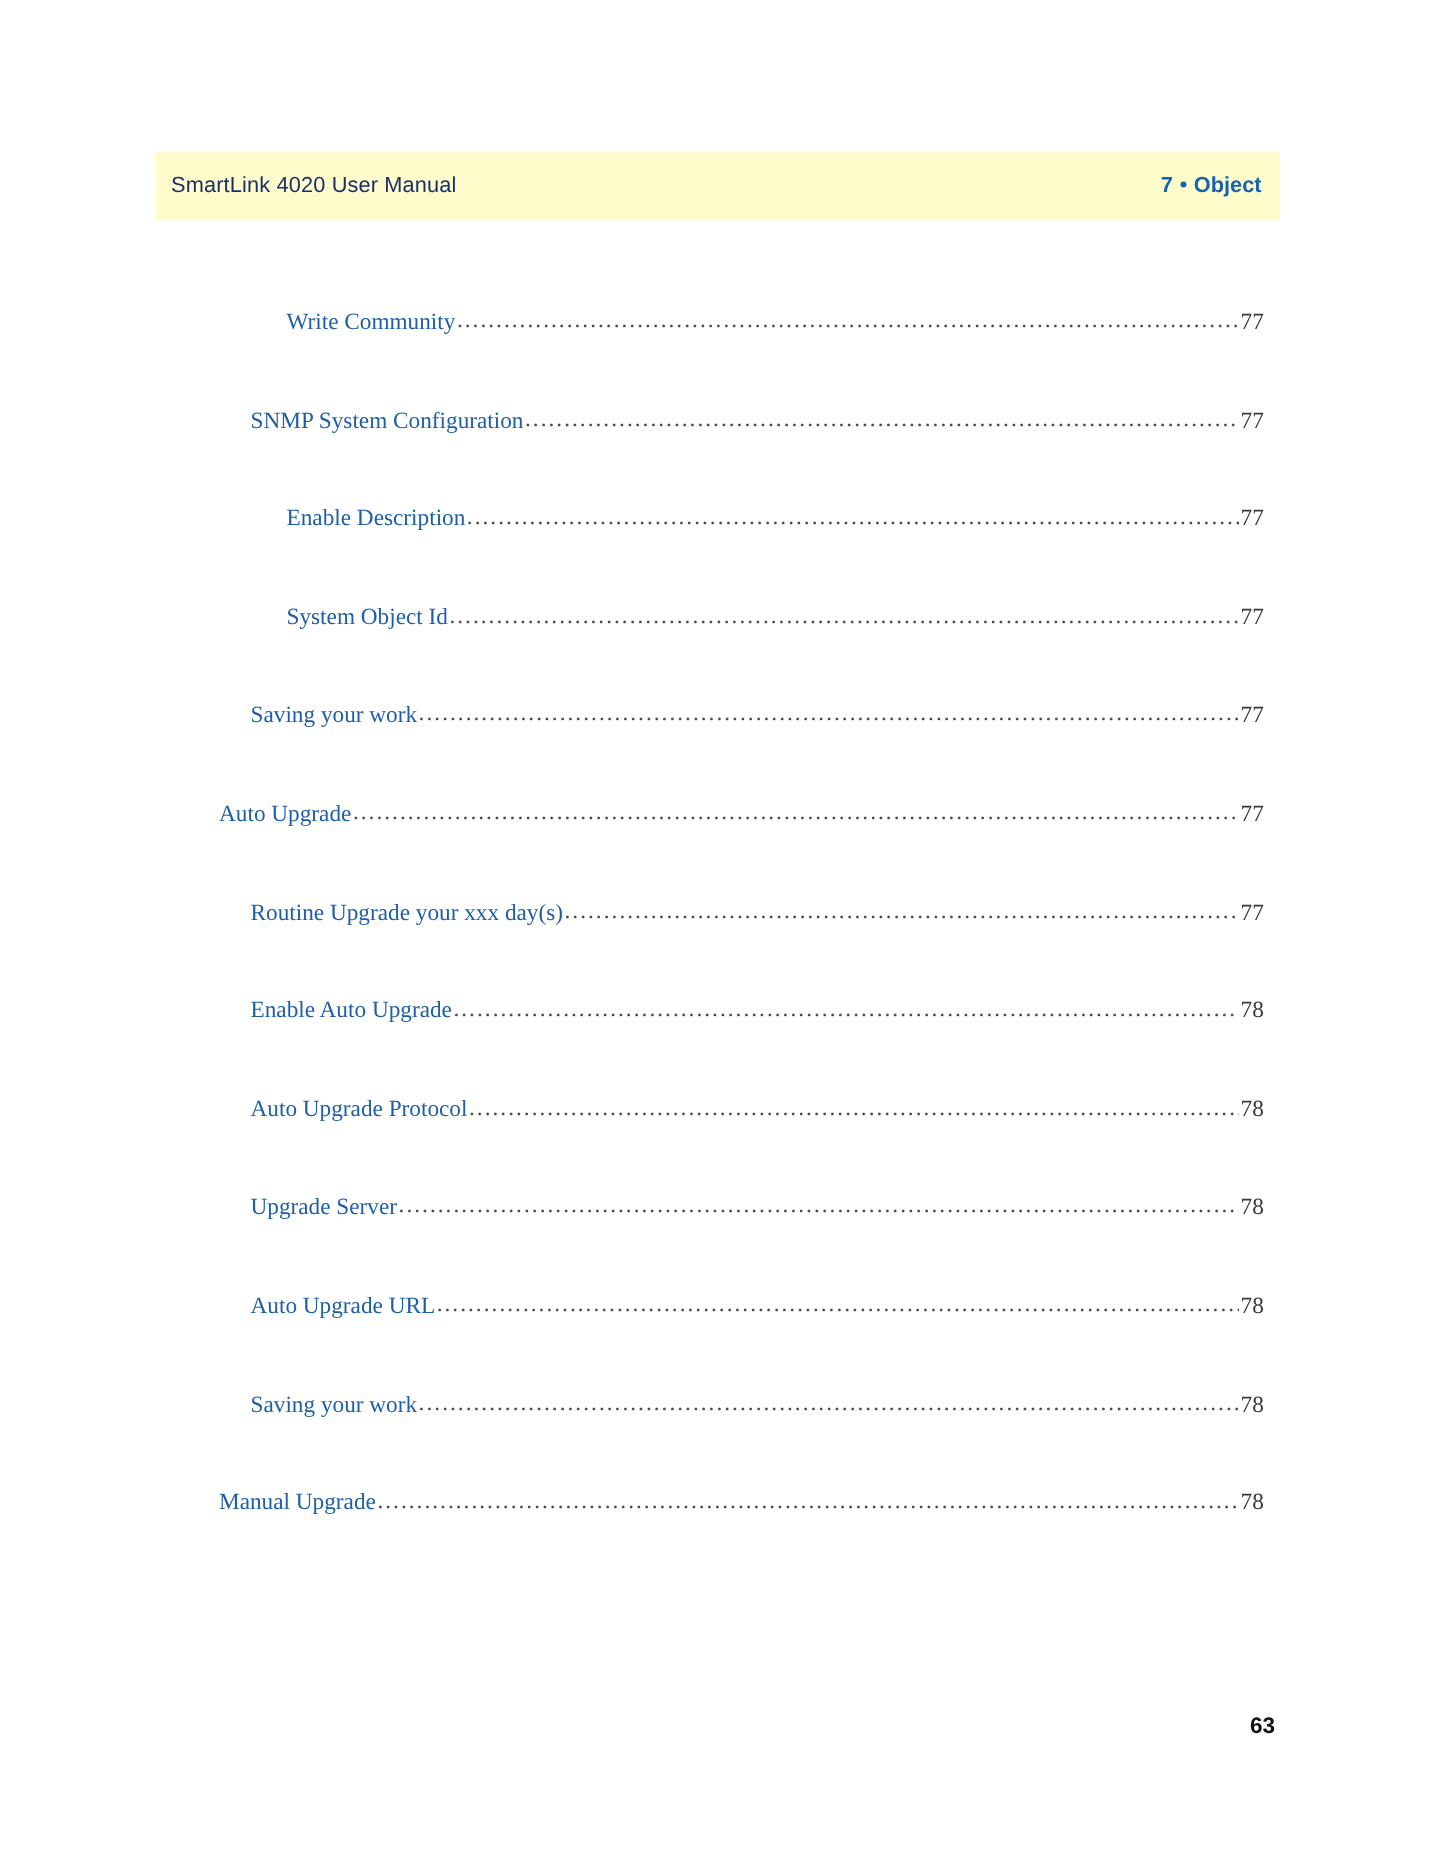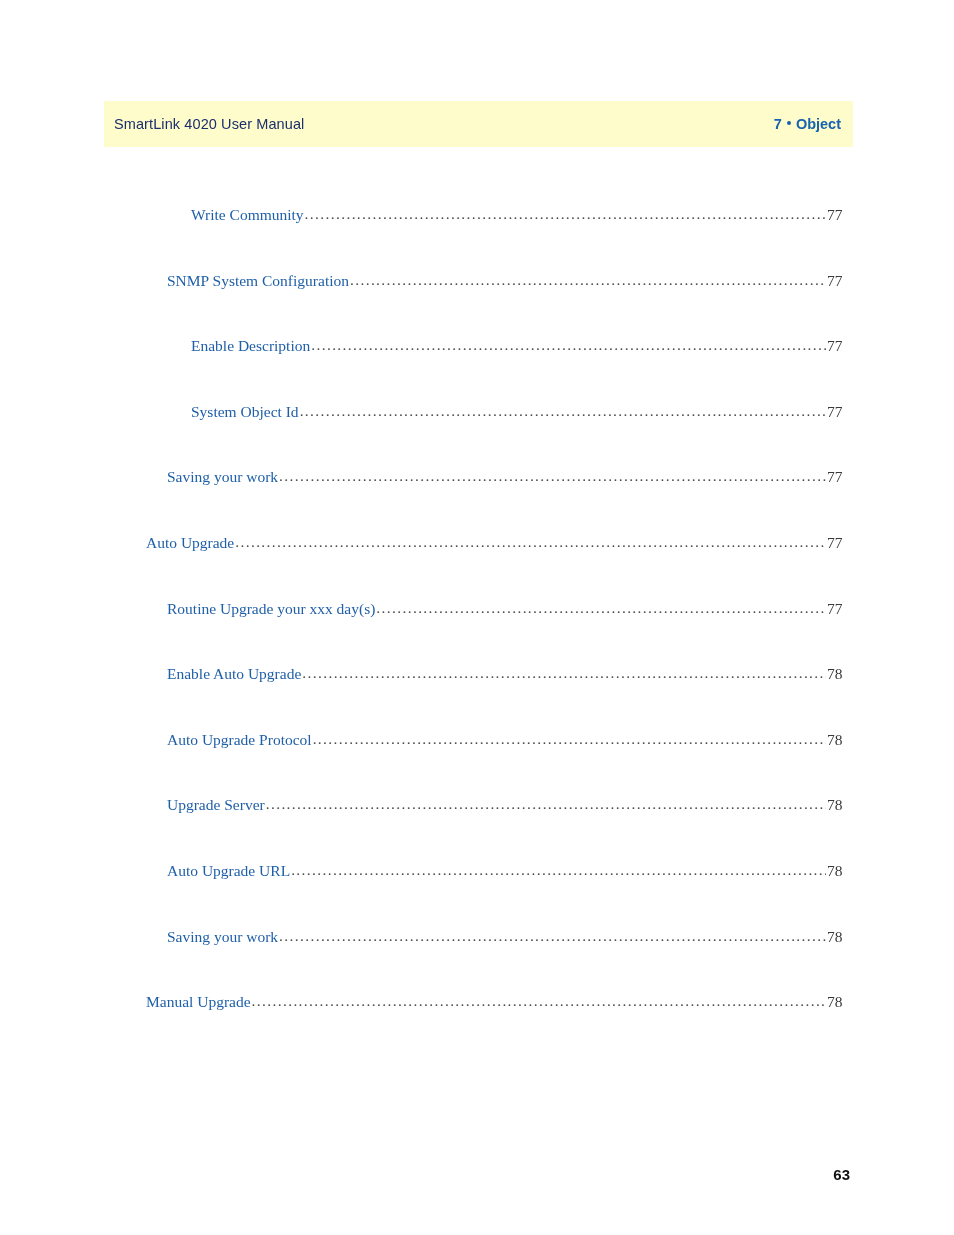--- a/index.html
+++ b/index.html
@@ -108,21 +108,20 @@
 
   
   .folio {
     position: absolute;
     right: 104px;
     top: 1142px;
     font-family: "Liberation Sans", sans-serif;
     font-size: 15px;
     font-weight: bold;
     color: #111111;
-    margin-top: 24px;
   }
 </style>
 </head>
 <body>
 
 <div class="header-band">
   <div class="header-title">SmartLink 4020 User Manual</div>
   <div class="header-chapter">
     <span>7</span>
     <span class="bullet-dot"></span>

